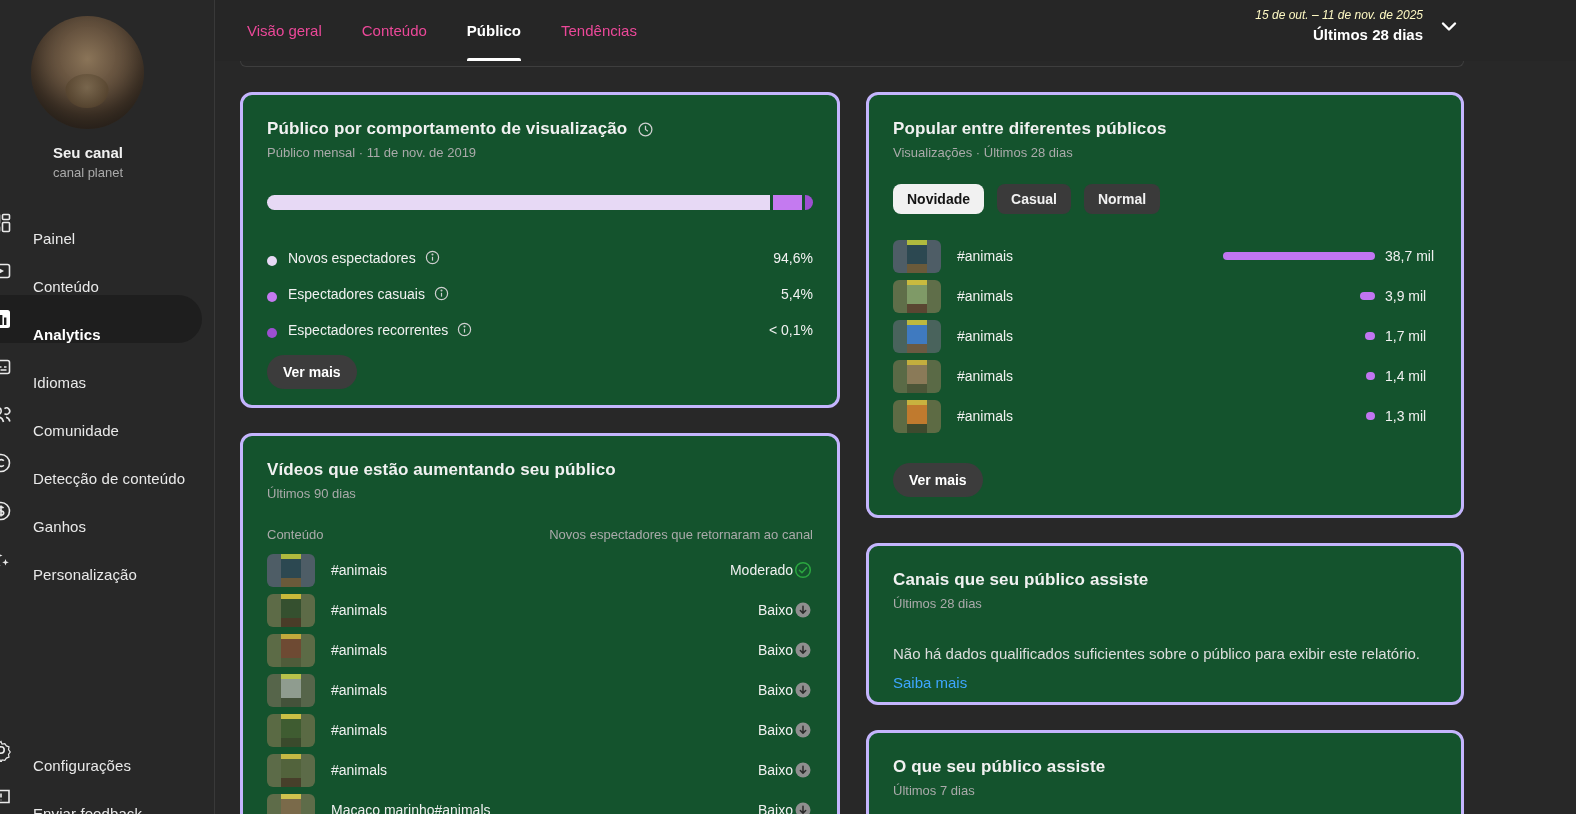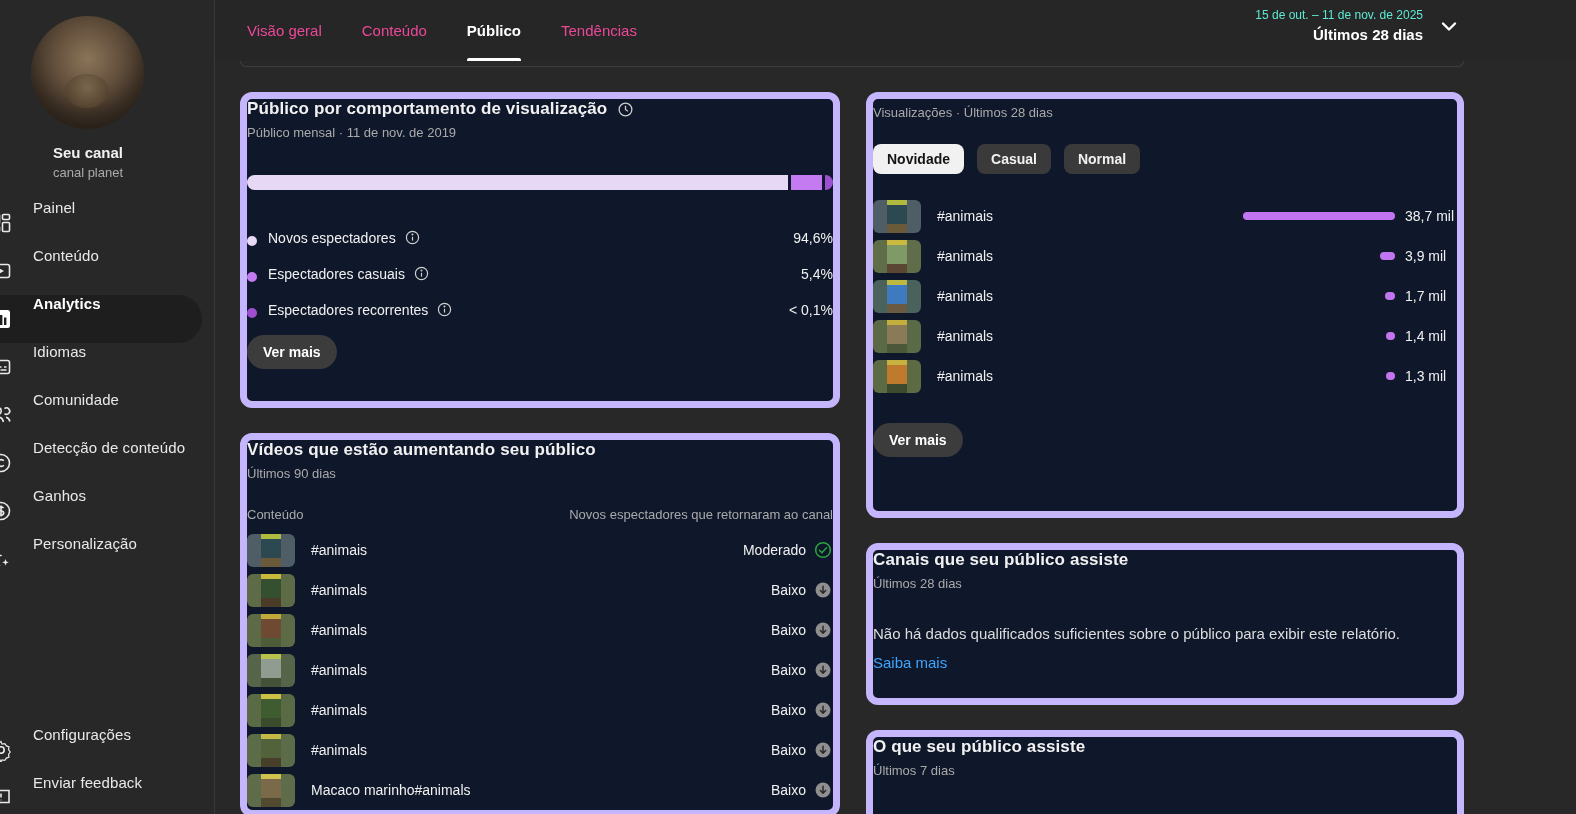--- a/index.html
+++ b/index.html
@@ -11,46 +11,46 @@
     background:#282828; border-right:1px solid #393939; overflow:hidden; }
   .avatar { position:absolute; left:31px; top:16px; width:113px; height:113px; border-radius:50%;
     background:radial-gradient(circle at 50% 38%, #8a7458 0%, #6b5742 30%, #4a3b2d 62%, #332b23 88%, #2b2520 100%);
     box-shadow:inset 0 -18px 24px rgba(0,0,0,.35); }
   .avatar::after { content:""; position:absolute; left:34px; top:58px; width:44px; height:34px;
     border-radius:50%; background:radial-gradient(circle at 50% 40%, #7c6a50, #57452f 70%, transparent 75%); opacity:.8; }
   .channel-name { position:absolute; top:144px; width:176px; text-align:center; font-size:15px; font-weight:bold; }
   .channel-handle { position:absolute; top:165px; width:176px; text-align:center; font-size:13px; color:#aaa; }
   .nav { position:absolute; top:199px; left:0; width:215px; }
   .nav-footer { position:absolute; top:726px; left:0; width:215px; }
-  .nav-item { position:relative; height:48px; display:flex; align-items:flex-start; cursor:pointer; }
+  .nav-item { position:relative; height:48px; display:flex; align-items:flex-end; cursor:pointer; }
   .nav-item .label { margin-left:33px; font-size:15px; color:#e9e9e9; font-weight:500; letter-spacing:.1px; }
   .nav-item.active { background:#1e1e1e; width:202px; border-radius:0 24px 24px 0; }
   .nav-item.active .label { color:#fff; font-weight:bold; }
   .nav-icon { position:absolute; left:-11px; top:12px; width:24px; height:24px; }
   .nav-icon svg { width:24px; height:24px; }
 
   
   .content { position:absolute; left:215px; top:0; width:1361px; height:814px; }
   .topbar { position:relative; height:61px; background:#262626; }
   .tabs { position:absolute; left:32px; top:0; height:61px; display:flex; gap:40px; }
   .tab { position:relative; height:61px; display:flex; align-items:center; font-size:15px; color:#ec4899; cursor:pointer; }
   .tab.active { color:#fff; font-weight:bold; }
   .tab.active::after { content:""; position:absolute; left:0; right:0; bottom:0; height:3px; background:#fff; border-radius:2px 2px 0 0; }
   .datewidget { position:absolute; top:8px; right:115px; display:flex; align-items:center; gap:14px; cursor:pointer; }
   .datewidget .texts { text-align:right; }
-  .date-range { font-size:12px; color:#5eead4; margin-bottom:4px; }
+  .date-range { font-size:12px; color:#fef9c3; margin-bottom:4px;font-style:italic; }
   .date-preset { font-size:15px; font-weight:bold; color:#fff; }
 
   .peek { margin-left:25px; width:1224px; height:6px; border:1px solid #3e3e3e; border-top:none;
     border-radius:0 0 12px 12px; }
 
   .col-left  { position:absolute; left:25px;  top:92px; width:600px; }
   .col-right { position:absolute; left:651px; top:92px; width:598px; }
 
-  .card { background:#0f172a; border:7px solid #c4b5fd; border-radius:12px; margin-bottom:25px; }
+  .card { background:#14532d; border:3px solid #c4b5fd; border-radius:12px; padding:24px; margin-bottom:25px; }
   .card-title-row { display:flex; align-items:center; gap:10px; }
   .card-title { font-size:17px; font-weight:bold; letter-spacing:.1px; }
   .card-sub { font-size:13px; color:#aaa; margin-top:6px; }
 
   
   .stackbar { display:flex; gap:3px; height:15px; margin-top:35px; }
   .seg { flex-basis:0; min-width:6px; }
   .seg:first-child { border-radius:8px 0 0 8px; }
   .seg:last-child  { border-radius:0 8px 8px 0; min-width:8px; }
   .legend { margin-top:20px; }
@@ -63,21 +63,21 @@
     font-family:inherit; cursor:pointer; }
 
   
   .tbl-head { display:flex; justify-content:space-between; font-size:13px; color:#aaa; margin-top:26px; }
   .trow { display:flex; align-items:center; height:40px; cursor:pointer; }
   .thumb { width:48px; height:33px; border-radius:6px; background:var(--side,#56654a);
     position:relative; overflow:hidden; flex:none; }
   .thumb::after { content:""; position:absolute; left:50%; transform:translateX(-50%); top:0; width:20px; height:100%;
     background:linear-gradient(180deg, var(--tt,#c2b23f) 0 14%, var(--tc,#3f5c31) 14% 72%, var(--tb,#4a3c28) 72% 100%); }
   .trow .rlabel { margin-left:16px; font-size:14px; color:#f1f1f1; }
-  .rate { margin-left:auto; display:flex; align-items:center; gap:7px; font-size:14px; color:#f1f1f1; }
+  .rate { margin-left:auto; display:flex; align-items:center; font-size:14px; color:#f1f1f1; }
 
   
   .chips { display:flex; gap:13px; margin-top:24px; margin-bottom:22px; }
   .chip { height:30px; padding:0 14px; border-radius:8px; border:none; font-family:Liberation Sans, sans-serif;
     font-size:14px; font-weight:bold; background:#3a3a3a; color:#f1f1f1; cursor:pointer; }
   .chip.active { background:#f1f1f1; color:#141414; }
   .barwrap { margin-left:auto; width:152px; display:flex; justify-content:flex-end; margin-right:10px; }
   .hbar { height:8px; border-radius:4px; }
   .bval { width:52px; text-align:left; font-size:14px; color:#f1f1f1; flex:none; }
 
@@ -339,20 +339,21 @@
                 </svg></span>
             </span>
         </div>
       </div>
     </div>
   </div>
 
   <div class="col-right">
 
     <div class="card" style="height:426px;">
+      <div class="card-title">Popular entre diferentes públicos</div>
       <div class="card-sub">Visualizações · Últimos 28 dias</div>
       <div class="chips">
         <button class="chip active">Novidade</button>
         <button class="chip">Casual</button>
         <button class="chip">Normal</button>
       </div>
 
       <div class="trow">
         <div class="thumb" style="--side: #4e5d66; --tt: #b0ba3e; --tc: #2c4851; --tb: #6a5a3a;"></div>
         <span class="rlabel">#animais</span>

